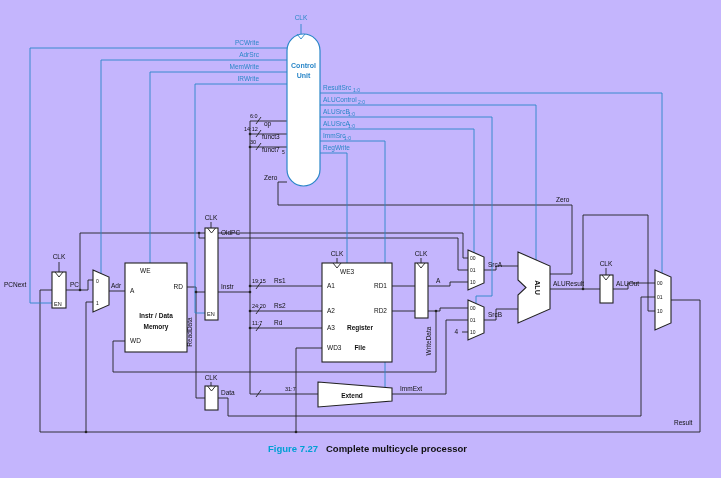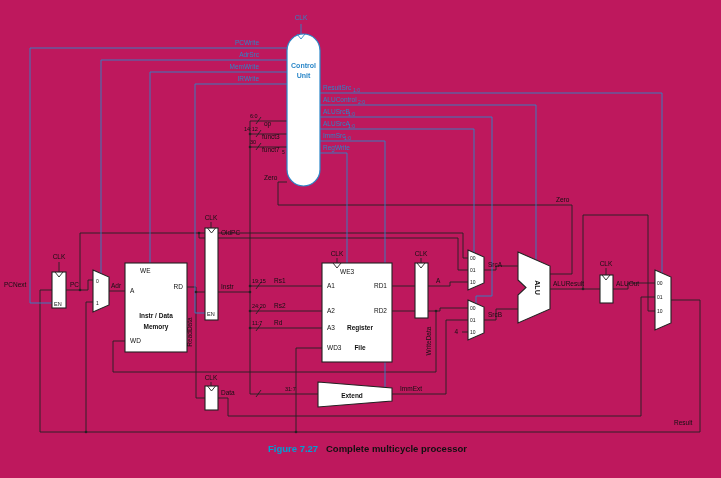--- a/index.html
+++ b/index.html
@@ -1,16 +1,16 @@
 <!DOCTYPE html>
 <html><head>
 <meta charset="utf-8">
 <style>
   html,body{margin:0;padding:0;background:#ffffff;}
-  .page{width:721px;height:478px;position:relative;background:#be185d;}
+  .page{width:721px;height:478px;position:relative;background:#c4b5fd;}
   svg{display:block;}
   text{font-family:"Liberation Sans", sans-serif;fill:#111;}
   .t7{font-size:7px;} .t6{font-size:6.5px;} .t5{font-size:5.5px;} .t45{font-size:5px;}
   .b{font-weight:bold;}
   .mid{text-anchor:middle;} .end{text-anchor:end;}
   .bt{fill:#2b87c8;}
   .w{stroke:#222;stroke-width:0.9;fill:none;}
   .bw{stroke:#2b87c8;stroke-width:0.9;fill:none;}
   .box{fill:#fff;stroke:#222;stroke-width:1.1;}
   .cbox{fill:#fff;stroke:#2b87c8;stroke-width:1.2;}

